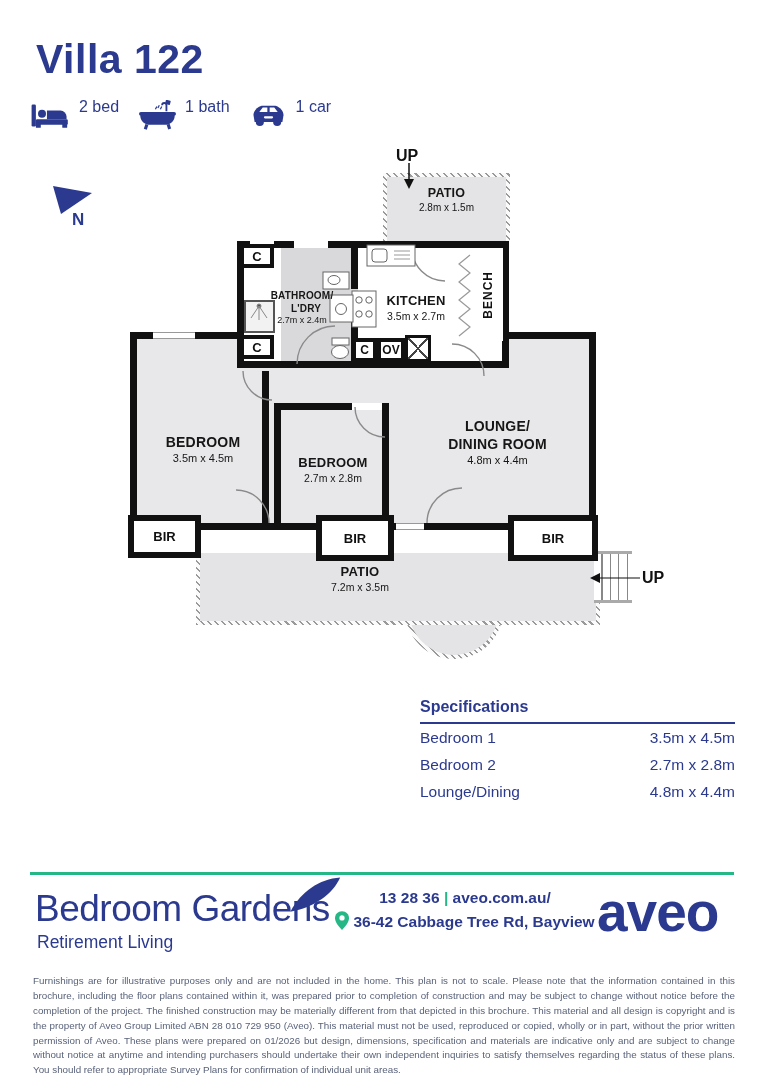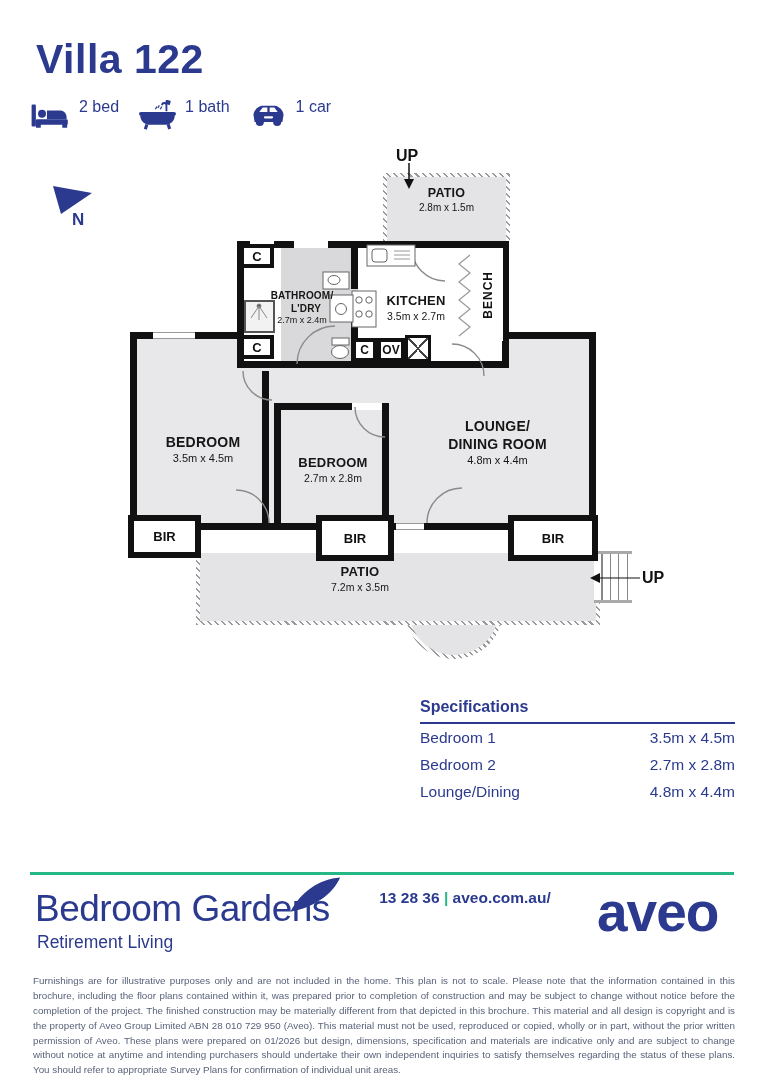--- a/index.html
+++ b/index.html
@@ -268,16 +268,24 @@
   <svg width="56" height="28" viewBox="0 0 56 28">
       <path d="M0 27 C14 9 34 0 55 2 C45 17 24 27 0 27 Z" fill="#2b3a8f"></path>
     </svg>
 </span>
 <div class="contact">
   <div>
     <span>13 28 36</span>
     <span class="pipe">|</span>
     <span>aveo.com.au/</span>
   </div>
+  <div>
+    <span class="pin">
+      <svg width="14" height="19" viewBox="0 0 24 32">
+          <path d="M12 0 C5 0 0 5 0 12 c0 9 12 20 12 20 s12 -11 12 -20 C24 5 19 0 12 0 z" fill="#26b786"></path>
+          <circle cx="12" cy="11.5" r="4.5" fill="#fff"></circle>
+        </svg>
+    </span><span>36-42 Cabbage Tree Rd, Bayview</span>
+  </div>
 </div>
 <div class="brand">aveo</div>
 
 <div class="disclaimer">Furnishings are for illustrative purposes only and are not included in the home. This plan is not to scale. Please note that the information contained in this brochure, including the floor plans contained within it, was prepared prior to completion of construction and may be subject to change without notice before the completion of the project. The finished construction may be materially different from that depicted in this brochure. This material and all design is copyright and is the property of Aveo Group Limited ABN 28 010 729 950 (Aveo). This material must not be used, reproduced or copied, wholly or in part, without the prior written permission of Aveo. These plans were prepared on 01/2026 but design, dimensions, specification and materials are indicative only and are subject to change without notice at anytime and intending purchasers should undertake their own independent inquiries to satisfy themselves regarding the status of these plans. You should refer to appropriate Survey Plans for confirmation of individual unit areas.</div>
 
 </body></html>

